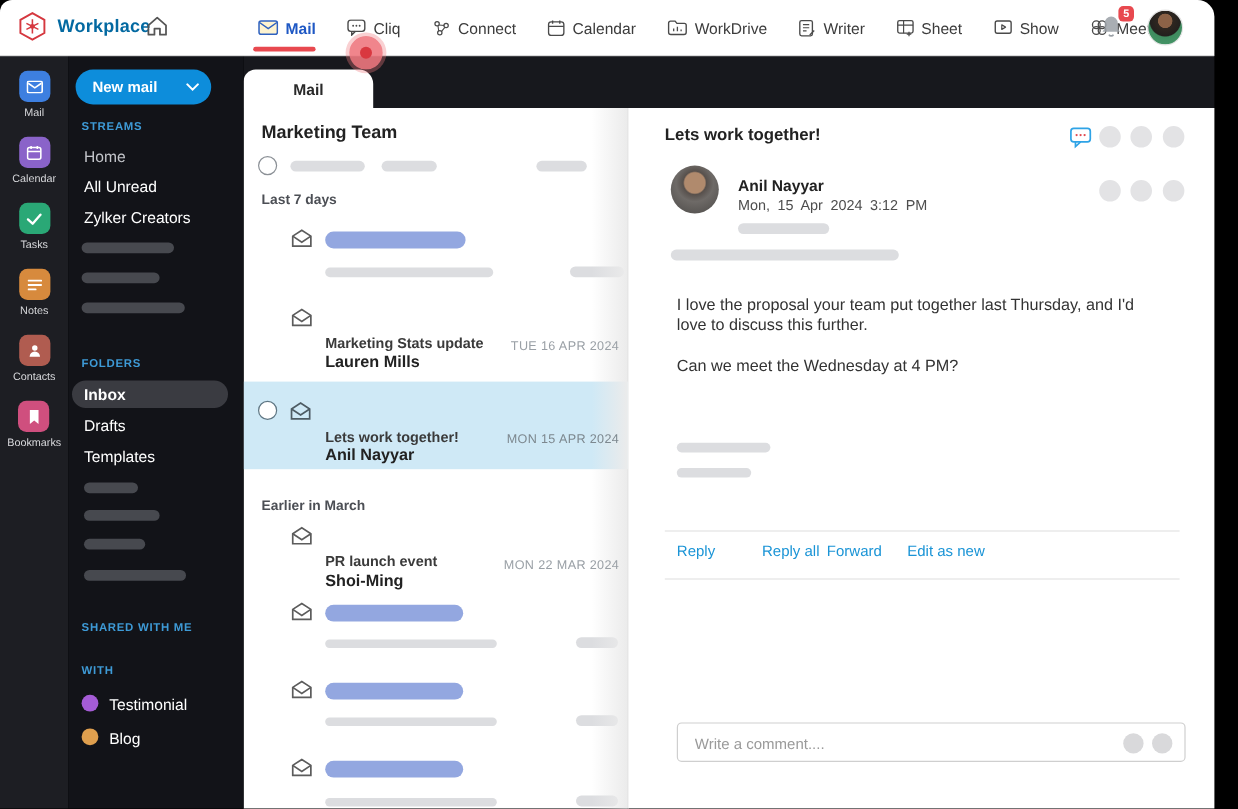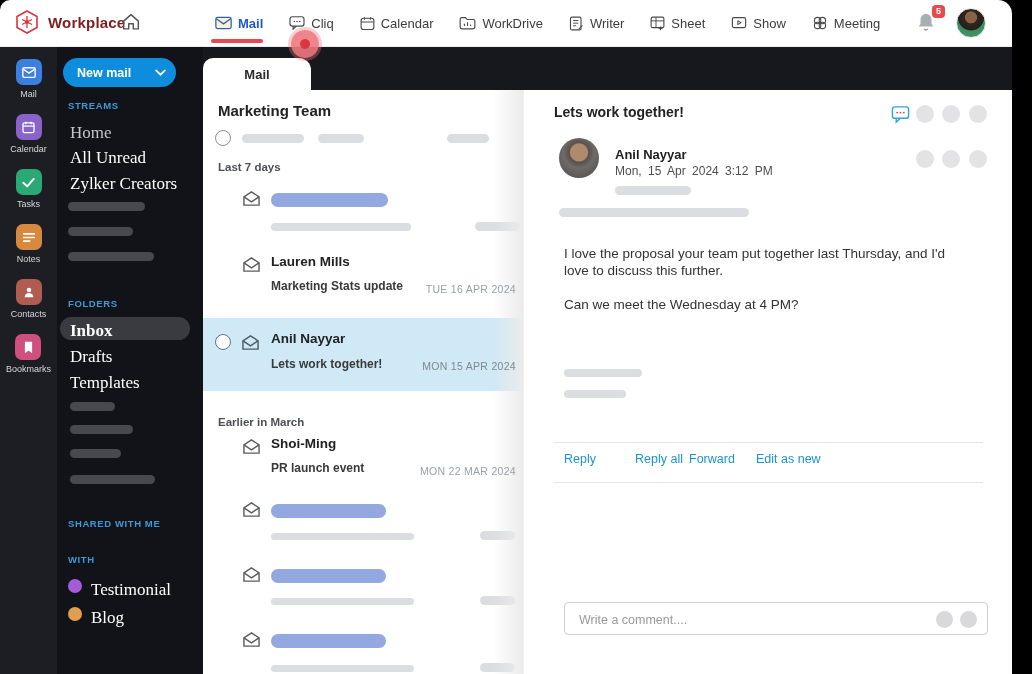--- a/index.html
+++ b/index.html
@@ -2,21 +2,21 @@
 <html><head>
 <meta charset="utf-8">
 <style>
   html,body{margin:0;padding:0;background:#000;}
   #app{position:relative;width:1032px;height:674px;overflow:hidden;background:#000;
        font-family:"Liberation Sans",sans-serif;-webkit-font-smoothing:antialiased;}
   
   .topbar{position:absolute;left:0;top:0;width:1012px;height:46px;background:#fff;
           border-radius:10px 14px 0 0;border-bottom:1px solid #ececec;z-index:20;}
   .brand{position:absolute;left:14px;top:9px;display:flex;align-items:center;gap:8px;}
-  .brand-name{font-size:15px;font-weight:bold;color:#7f1d1d;letter-spacing:.2px;}
+  .brand-name{font-size:15px;font-weight:bold;color:#0369a1;letter-spacing:.2px;}
   .home-btn{position:absolute;left:120px;top:11px;}
   .topnav{position:absolute;left:215px;top:0;height:46px;display:flex;align-items:center;gap:26px;}
   .nav-item{display:flex;align-items:center;gap:6px;font-size:13px;color:#3c3c3c;position:relative;
             height:46px;cursor:pointer;}
   .nav-item.active{color:#1f58c4;font-weight:bold;}
   .nav-underline{position:absolute;left:-4px;bottom:3px;width:52px;height:4px;background:#e8494f;border-radius:2px;}
   .top-right{position:absolute;right:26px;top:0;height:46px;display:flex;align-items:center;gap:18px;}
   .bell-wrap{position:relative;width:22px;height:24px;}
   .badge{position:absolute;right:-7px;top:-6px;background:#e8494f;color:#fff;font-size:9px;font-weight:bold;
          border-radius:4px;padding:2px 4px;line-height:1;}
@@ -34,42 +34,42 @@
   .rail-ic{width:26px;height:26px;border-radius:7px;display:flex;align-items:center;justify-content:center;}
   .rail-label{font-size:9px;color:#d6d7da;}
   .ic-mail{background:#3d7fe0;} .ic-cal{background:#8a63c9;} .ic-tasks{background:#2aa876;}
   .ic-notes{background:#d78a3d;} .ic-contacts{background:#b05c50;} .ic-book{background:#cf4f7e;}
   
   .sidebar{position:absolute;left:57px;top:46px;width:146px;bottom:0;background:#121318;z-index:10;}
   .newmail-btn{position:absolute;left:6px;top:12px;width:113px;height:29px;background:#0d8ddb;border-radius:15px;
       color:#fff;font-size:12.5px;font-weight:bold;display:flex;align-items:center;padding:0 10px 0 14px;
       box-sizing:border-box;cursor:pointer;justify-content:space-between;}
   .sec-label{position:absolute;left:11px;font-size:9.5px;font-weight:bold;letter-spacing:.6px;color:#3e9ad6;}
-  .side-item{position:absolute;left:13px;font-size:17px;color:#fff;cursor:pointer;white-space:nowrap;font-family:Liberation Serif, serif;}
+  .side-item{position:absolute;left:13px;font-size:13px;color:#fff;cursor:pointer;white-space:nowrap;}
   .side-item.dim{color:#c3c5ca;}
   .inbox-pill{position:absolute;left:3px;top:271px;width:130px;height:23px;background:#3a3b41;border-radius:12px;}
   .skel{position:absolute;border-radius:5px;background:#dcdde0;}
   .skel.dark{background:#47494f;}
   .skel.blue{background:#93a7e0;}
   .tag-dot{position:absolute;left:11px;width:14px;height:14px;border-radius:50%;}
   
   .band{position:absolute;left:203px;top:46px;width:809px;height:44px;background:#17181d;z-index:5;}
   .mail-tab{position:absolute;left:203px;top:58px;width:108px;height:32px;background:#fff;
             border-radius:10px 12px 0 0;z-index:6;display:flex;align-items:center;justify-content:center;
             font-size:13px;font-weight:bold;color:#2a2a2a;cursor:pointer;}
   
   .listpane{position:absolute;left:203px;top:90px;width:320px;bottom:0;background:#fff;z-index:6;}
   .list-fade{position:absolute;right:0;top:0;width:30px;bottom:0;
              background:linear-gradient(to right,rgba(236,236,236,0),#ebebeb);z-index:4;}
   .list-title{position:absolute;left:15px;top:12px;font-size:15px;font-weight:bold;color:#222;}
   .sel-circle{position:absolute;width:16px;height:16px;border:1.6px solid #8b9096;border-radius:50%;
               box-sizing:border-box;background:#fff;cursor:pointer;}
   .group-label{position:absolute;left:15px;font-size:11.5px;font-weight:bold;color:#4c4f55;text-align:center;}
   .env{position:absolute;width:19px;height:17px;}
-  .mi-sender{position:absolute;left:68px;font-size:13.5px;font-weight:bold;color:#222;}
+  .mi-sender{position:absolute;left:68px;font-size:13.5px;font-weight:bold;color:#222;margin-top:40px;}
   .mi-subject{position:absolute;left:68px;font-size:12px;font-weight:bold;color:#3a3a3a;}
   .mi-date{position:absolute;right:7px;font-size:10.5px;color:#9aa0a6;letter-spacing:.3px;z-index:5;}
   .sel-row{position:absolute;left:0;top:228px;width:100%;height:73px;background:#cfe9f6;}
   
   .detail{position:absolute;left:523px;top:90px;width:489px;bottom:0;background:#fff;z-index:6;
           border-left:1px solid #f0f0f0;box-sizing:border-box;}
   .dt-subject{position:absolute;left:30px;top:14px;font-size:14px;font-weight:bold;color:#222;}
   .gray-circle{position:absolute;width:18px;height:18px;border-radius:50%;background:#e3e3e5;}
   .dt-avatar{position:absolute;left:35px;top:48px;width:40px;height:40px;border-radius:50%;
       background:radial-gradient(circle at 50% 36%,#b08a6d 26%,#57504c 30%,#6e6a67 48%,#4a4846 100%);}
@@ -119,20 +119,29 @@
         <svg width="16" height="14" viewBox="0 0 20 18">
           <rect x="1" y="1" width="18" height="12" rx="3" fill="none" stroke="#4a4a4a" stroke-width="1.5"></rect>
           <path d="M5 13v4l4-4" fill="none" stroke="#4a4a4a" stroke-width="1.5"></path>
           <circle cx="6.5" cy="7" r="1" fill="#4a4a4a"></circle>
             <circle cx="10" cy="7" r="1" fill="#4a4a4a"></circle>
             <circle cx="13.5" cy="7" r="1" fill="#4a4a4a"></circle>
         </svg>
         <span>Cliq</span>
       </div>
       <div class="nav-item">
+        <svg width="16" height="15" viewBox="0 0 20 20">
+          <circle cx="5" cy="5" r="2.4" fill="none" stroke="#4a4a4a" stroke-width="1.4"></circle>
+          <circle cx="15" cy="7" r="2.4" fill="none" stroke="#4a4a4a" stroke-width="1.4"></circle>
+          <circle cx="8" cy="15" r="2.4" fill="none" stroke="#4a4a4a" stroke-width="1.4"></circle>
+          <path d="M7 6.5l6 .5M6.8 13.2 6 7.4M10 13.6l3.6-4.6" stroke="#4a4a4a" stroke-width="1.2"></path>
+        </svg>
+        <span>Connect</span>
+      </div>
+      <div class="nav-item">
         <svg width="15" height="15" viewBox="0 0 20 20">
           <rect x="1.5" y="3" width="17" height="15" rx="3" fill="none" stroke="#4a4a4a" stroke-width="1.5"></rect>
           <path d="M6 1.5v3.5M14 1.5v3.5M1.5 8h17" stroke="#4a4a4a" stroke-width="1.5"></path>
         </svg>
         <span>Calendar</span>
       </div>
       <div class="nav-item">
         <svg width="17" height="14" viewBox="0 0 22 18">
           <path d="M1.5 4a2 2 0 0 1 2-2h5l2 2.5h8a2 2 0 0 1 2 2V14a2.5 2.5 0 0 1-2.5 2.5H4A2.5 2.5 0 0 1 1.5 14Z" fill="none" stroke="#4a4a4a" stroke-width="1.5"></path>
           <path d="M7 13v-3M11 13V8M15 13v-2" stroke="#4a4a4a" stroke-width="1.4"></path>

